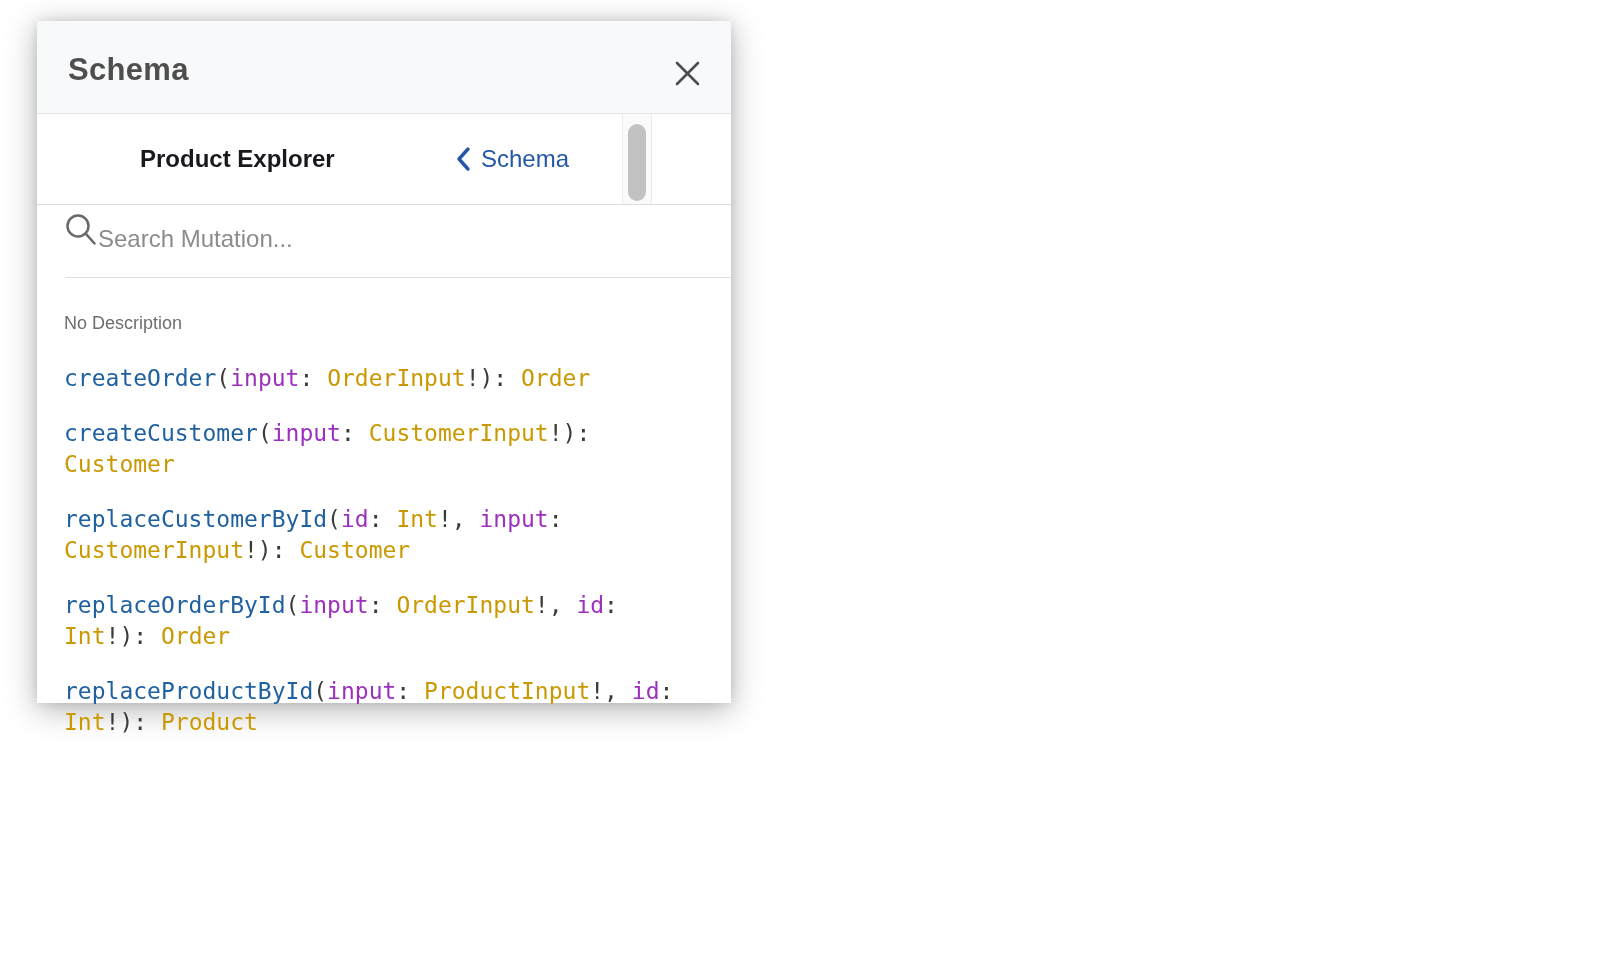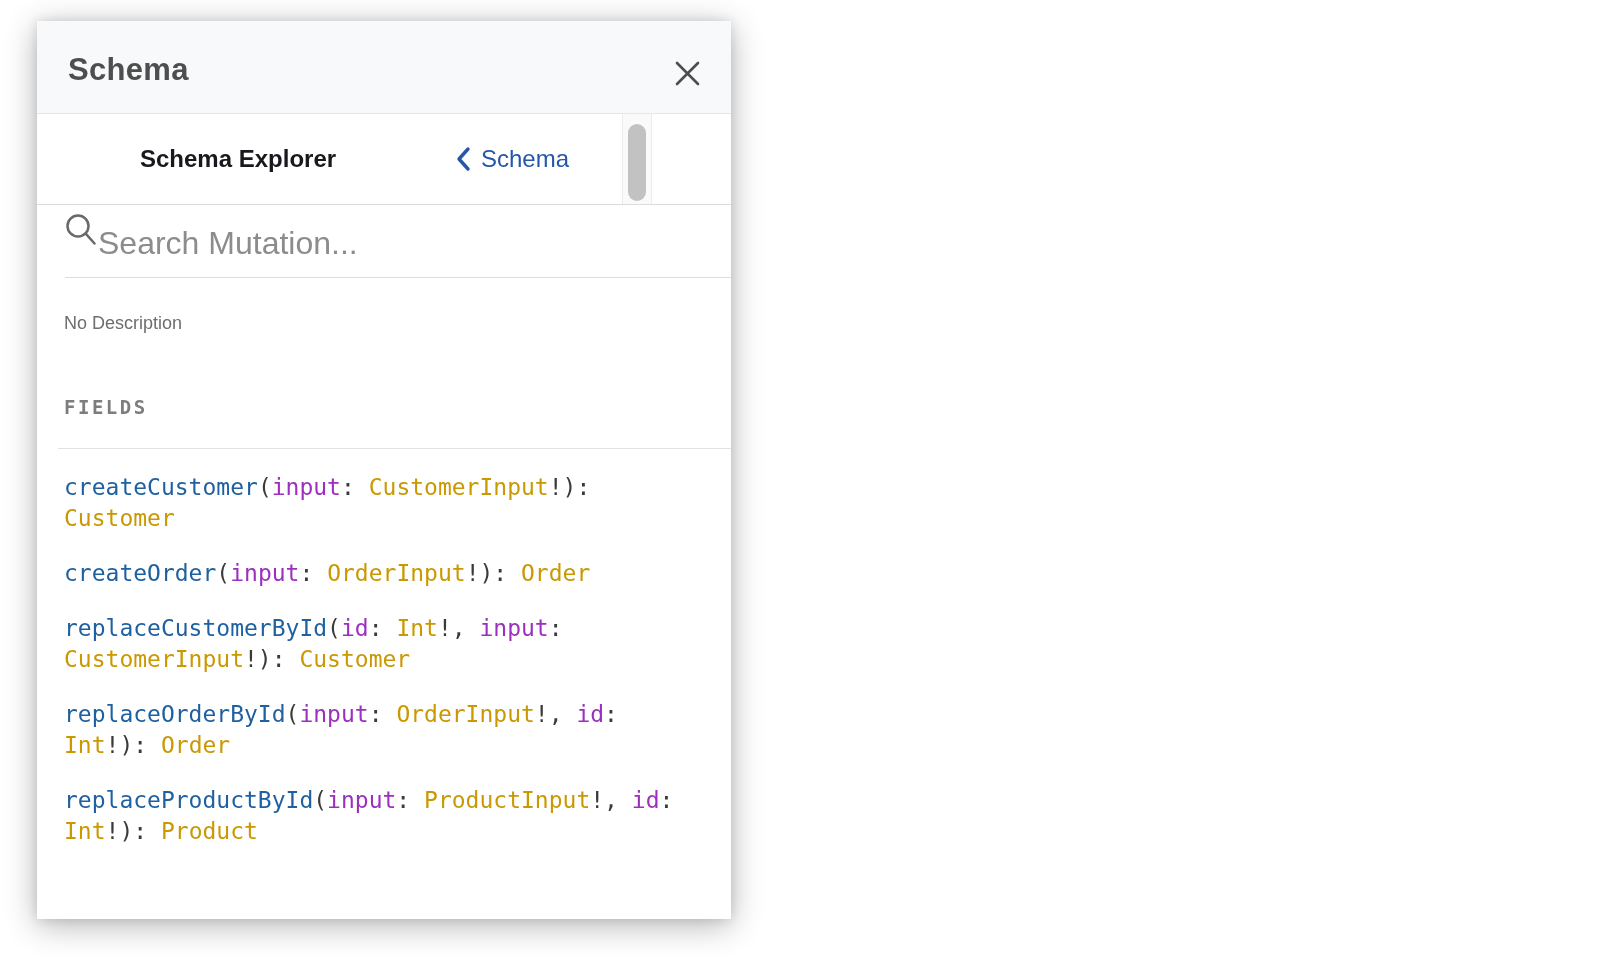--- a/index.html
+++ b/index.html
@@ -15,21 +15,21 @@
     background: #ffffff;
     overflow: hidden;
   }
 
   
   .flyout {
     position: absolute;
     left: 37px;
     top: 21px;
     width: 694px;
-    height: 898px;
+    height: 682px;
     background: #ffffff;
     box-shadow: 0 6px 30px rgba(0,0,0,0.30), 0 0 10px rgba(0,0,0,0.10);
   }
 
   
   .flyout-header {
     position: relative;
     height: 93px;
     background: #f8f9fa;
     border-bottom: 1px solid #e5e6e8;
@@ -119,21 +119,21 @@
   }
   .search-input {
     position: absolute;
     left: 61px;
     top: 20px;
     width: 510px;
     border: none;
     outline: none;
     background: transparent;
     font-family: "Liberation Sans", sans-serif;
-    font-size: 32px;
+    font-size: 24px;
     color: #4d7c0f;
     padding: 0;
   }
   .search-input::placeholder { color: #8c8c8c; opacity: 1; }
   .search-underline {
     position: absolute;
     left: 28px;
     right: 0;
     bottom: 0;
     height: 1px;
@@ -185,21 +185,21 @@
       <h1>Schema</h1>
       <button class="close-btn" aria-label="Close panel">
         <svg width="27" height="27" viewBox="0 0 27 27">
           <line x1="3" y1="3" x2="24" y2="24" stroke="#4b4d50" stroke-width="2.6" stroke-linecap="round"></line>
           <line x1="24" y1="3" x2="3" y2="24" stroke="#4b4d50" stroke-width="2.6" stroke-linecap="round"></line>
         </svg>
       </button>
     </header>
 
     <div class="nav-row">
-      <div class="nav-title">Schema Explorer</div>
+      <div class="nav-title">Product Explorer</div>
       <a class="back-link">
         <svg width="16" height="26" viewBox="0 0 16 26">
           <polyline points="13,3 4,13 13,23" fill="none" stroke="currentColor" stroke-width="3.4" stroke-linecap="round" stroke-linejoin="round"></polyline>
         </svg>
         <span>Schema</span>
       </a>
       <div class="scroll-gutter">
         <div class="scroll-thumb"></div>
       </div>
     </div>
@@ -208,26 +208,23 @@
       <svg class="search-icon-svg" width="34" height="38" viewBox="0 0 34 38">
         <circle cx="13" cy="13" r="10.5" fill="none" stroke="#696969" stroke-width="2.5"></circle>
         <line x1="20.7" y1="20.7" x2="29.5" y2="30.5" stroke="#696969" stroke-width="2.5" stroke-linecap="round"></line>
       </svg>
       <input class="search-input" type="text" placeholder="Search Mutation..." style="">
       <div class="search-underline"></div>
     </div>
 
     <div class="description">No Description</div>
 
-    <div class="fields-header">
-      <span>FIELDS</span>
-    </div>
 
     <div class="fields-list">
+        <div class="field"><span class="tk-field">createOrder</span><span class="tk-punct">(</span><span class="tk-arg">input</span><span class="tk-punct">: </span><span class="tk-type">OrderInput</span><span class="tk-punct">!): </span><span class="tk-type">Order</span></div>
         <div class="field"><span class="tk-field">createCustomer</span><span class="tk-punct">(</span><span class="tk-arg">input</span><span class="tk-punct">: </span><span class="tk-type">CustomerInput</span><span class="tk-punct">!): </span><span class="tk-type">Customer</span></div>
-        <div class="field"><span class="tk-field">createOrder</span><span class="tk-punct">(</span><span class="tk-arg">input</span><span class="tk-punct">: </span><span class="tk-type">OrderInput</span><span class="tk-punct">!): </span><span class="tk-type">Order</span></div>
         <div class="field"><span class="tk-field">replaceCustomerById</span><span class="tk-punct">(</span><span class="tk-arg">id</span><span class="tk-punct">: </span><span class="tk-type">Int</span><span class="tk-punct">!, </span><span class="tk-arg">input</span><span class="tk-punct">: </span><span class="tk-type">CustomerInput</span><span class="tk-punct">!): </span><span class="tk-type">Customer</span></div>
         <div class="field"><span class="tk-field">replaceOrderById</span><span class="tk-punct">(</span><span class="tk-arg">input</span><span class="tk-punct">: </span><span class="tk-type">OrderInput</span><span class="tk-punct">!, </span><span class="tk-arg">id</span><span class="tk-punct">: </span><span class="tk-type">Int</span><span class="tk-punct">!): </span><span class="tk-type">Order</span></div>
         <div class="field"><span class="tk-field">replaceProductById</span><span class="tk-punct">(</span><span class="tk-arg">input</span><span class="tk-punct">: </span><span class="tk-type">ProductInput</span><span class="tk-punct">!, </span><span class="tk-arg">id</span><span class="tk-punct">: </span><span class="tk-type">Int</span><span class="tk-punct">!): </span><span class="tk-type">Product</span></div>
       </div>
 
   </section>
 </div>
 
 </body></html>

